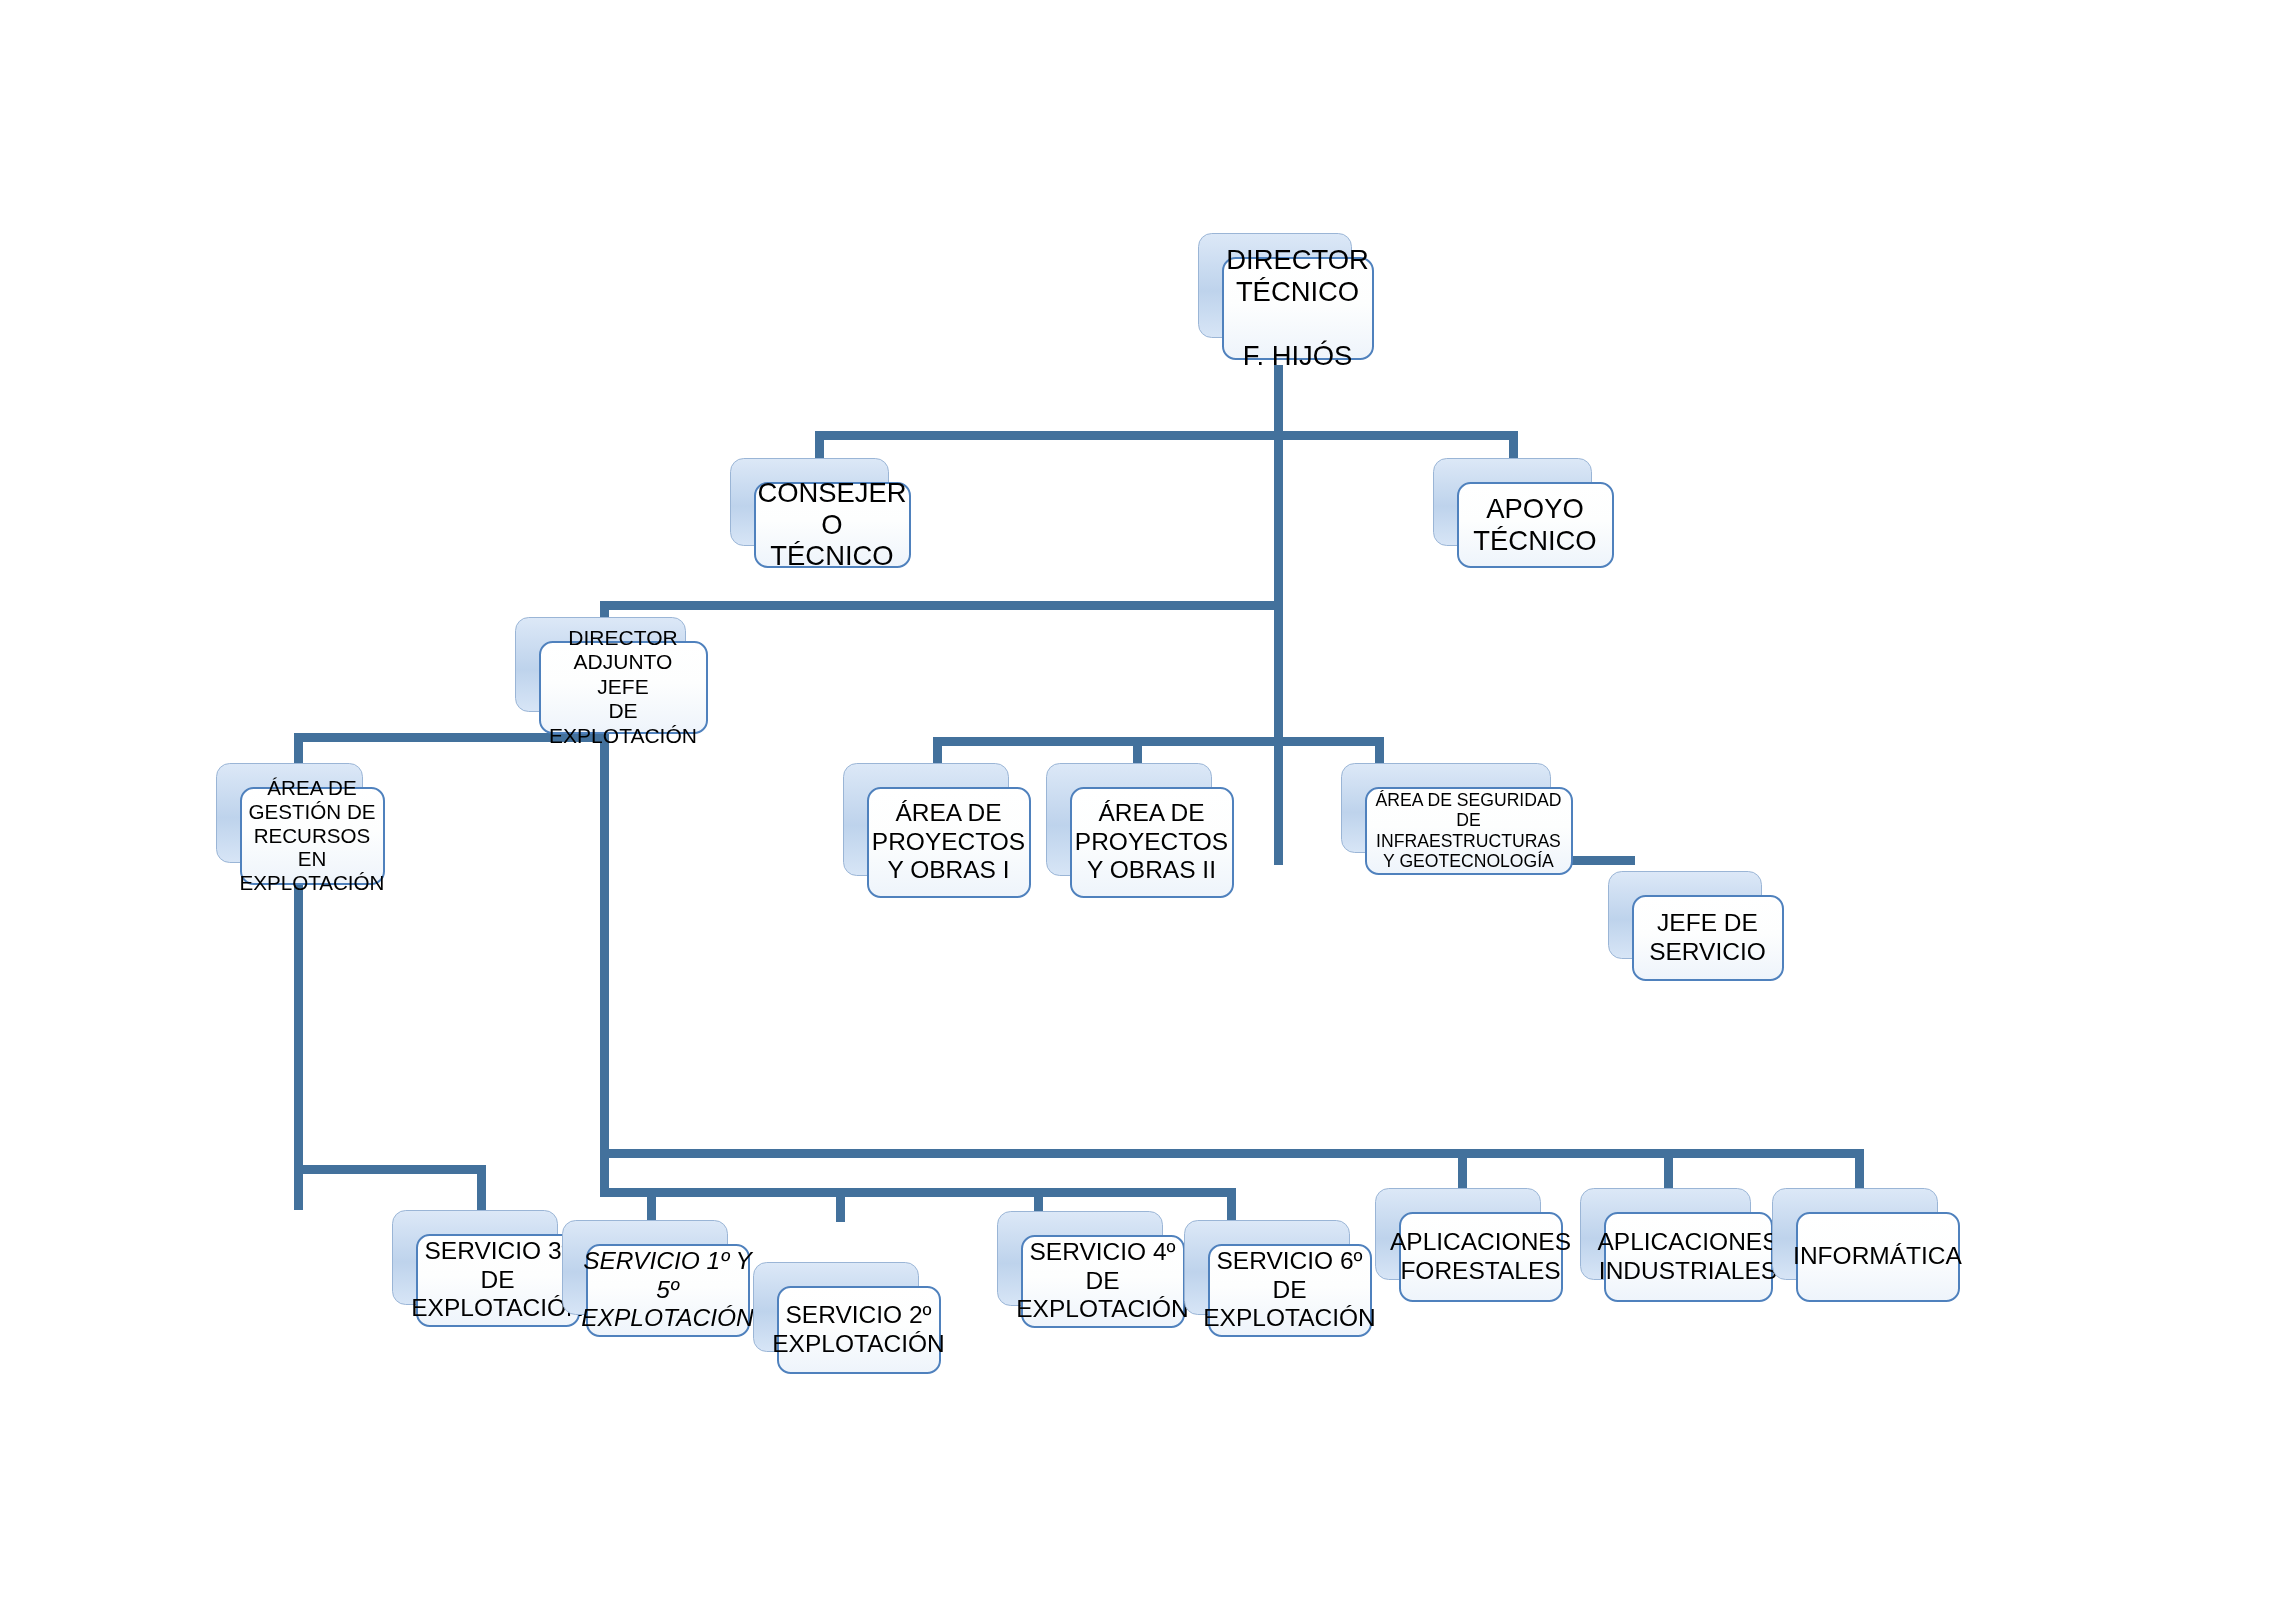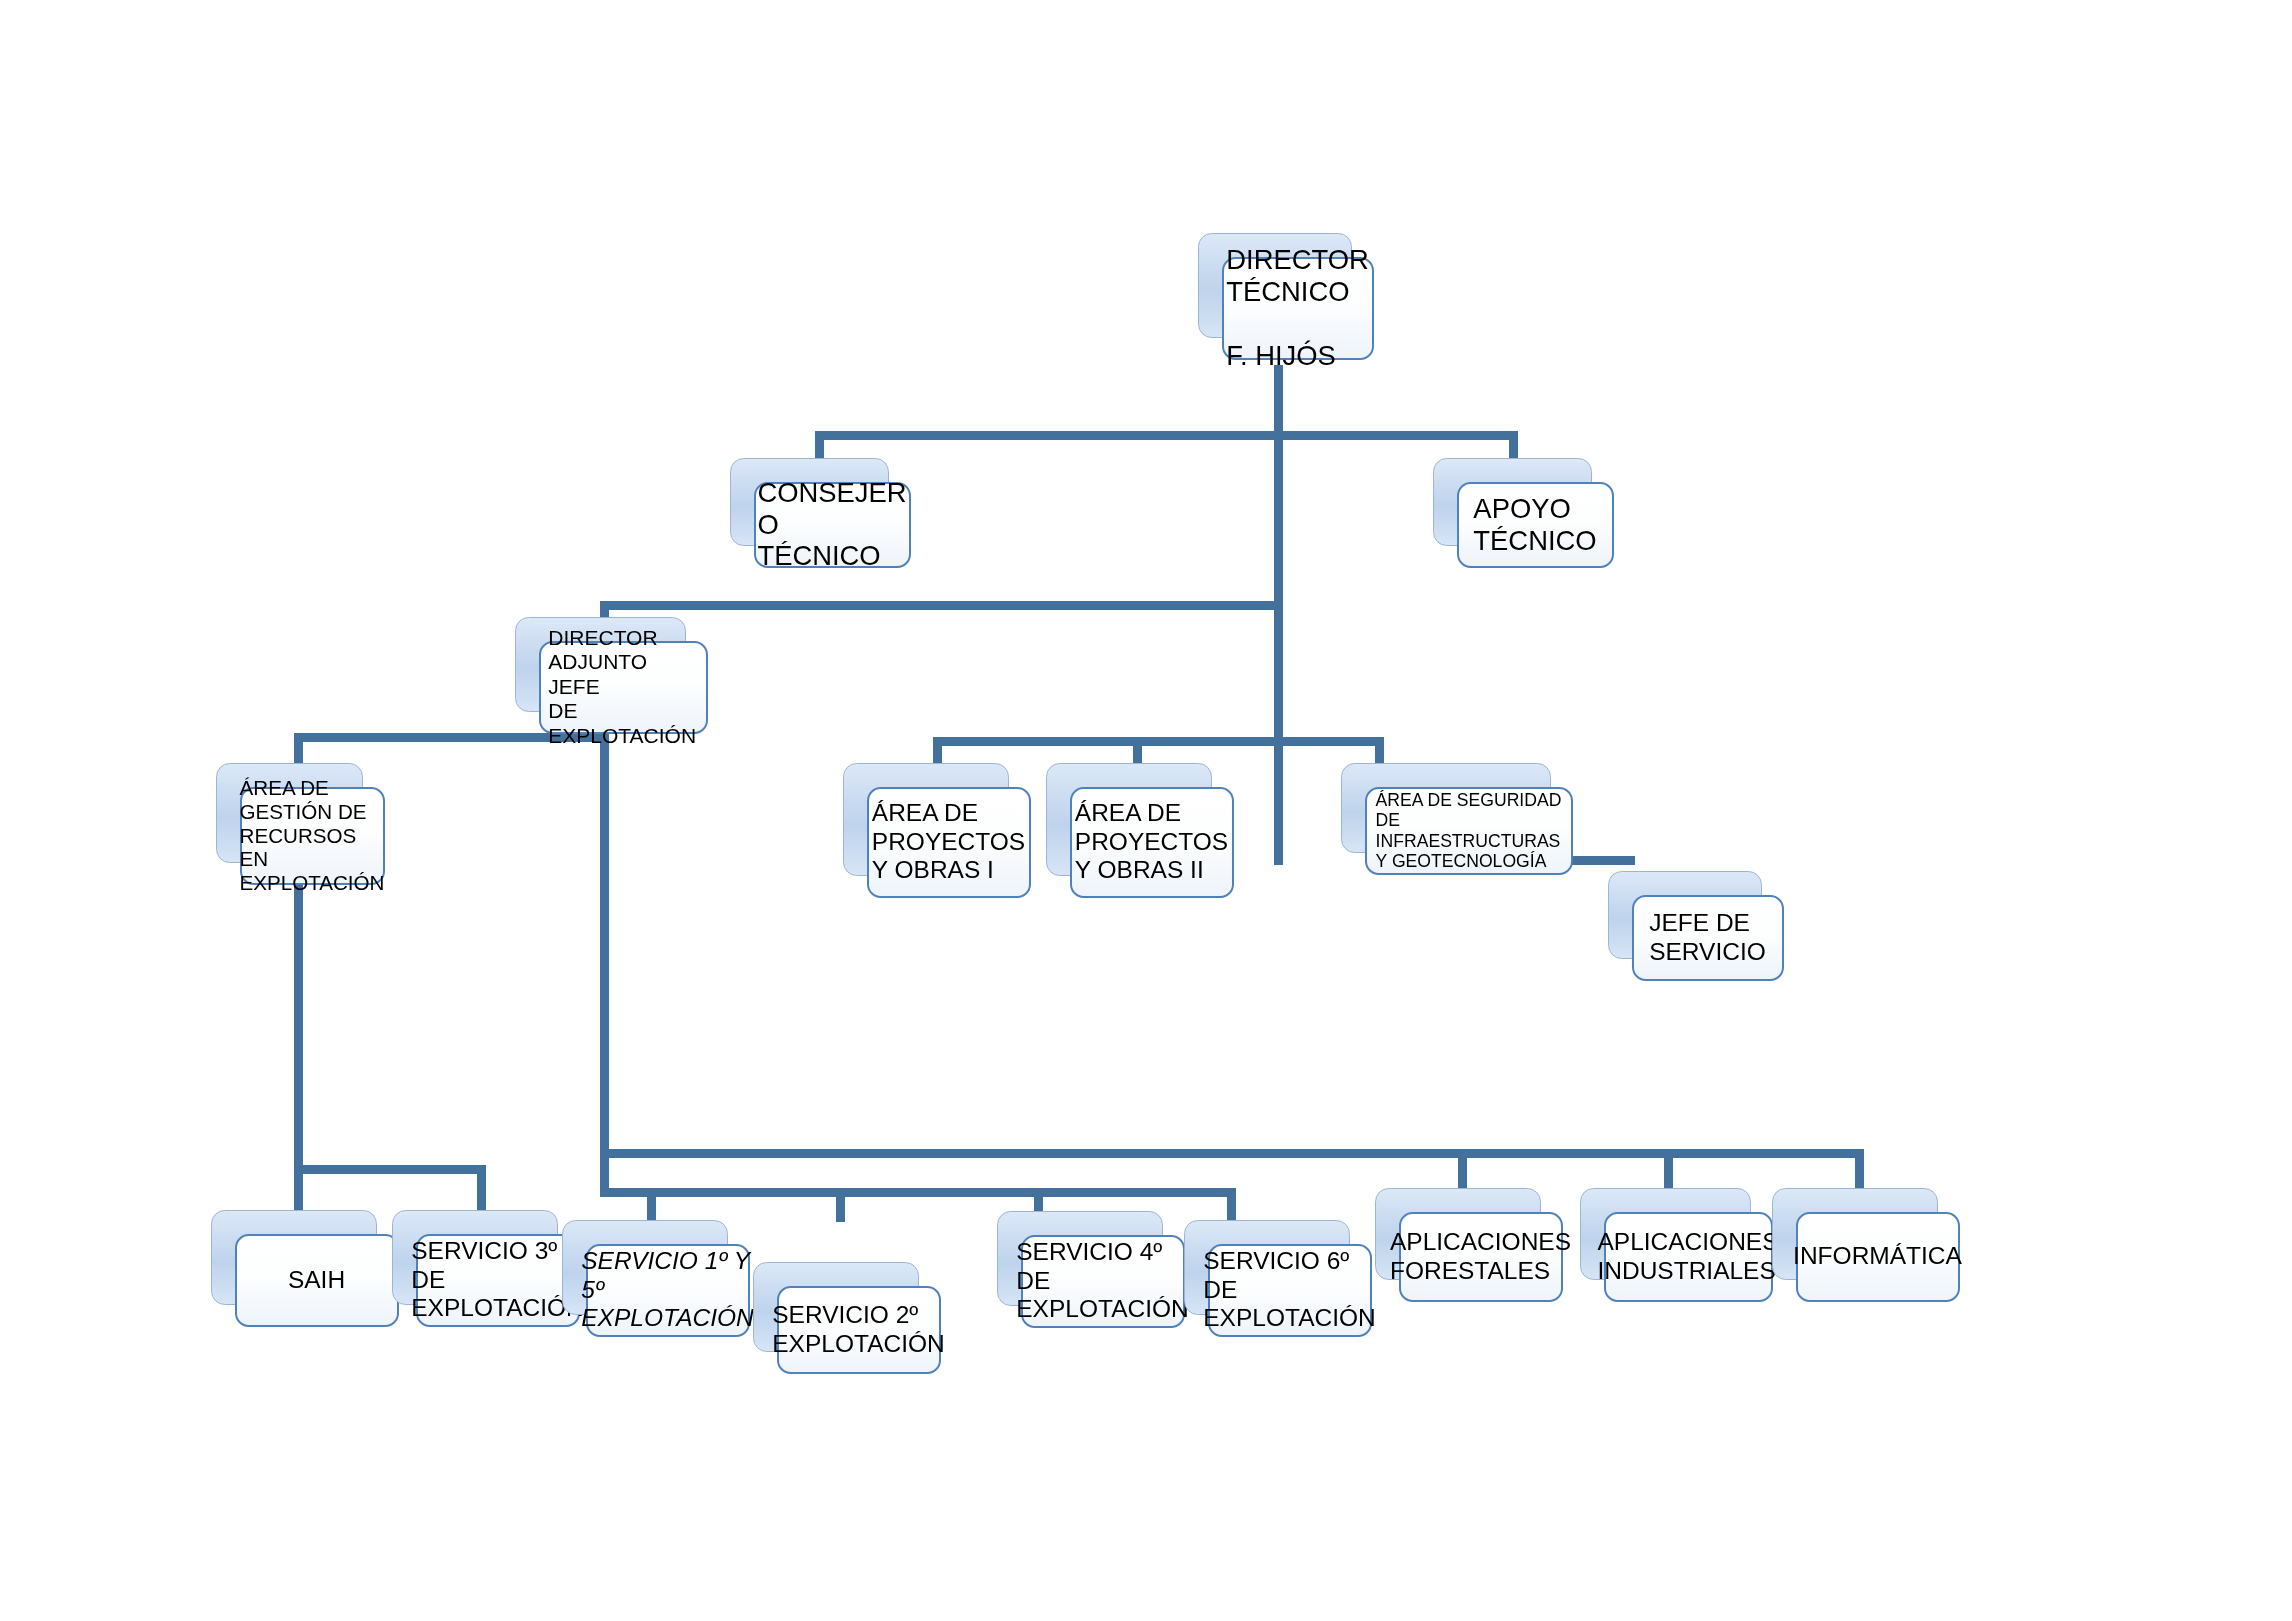--- a/index.html
+++ b/index.html
@@ -35,20 +35,21 @@
     left:23.5px;
     top:23.5px;
     width:100%;
     height:100%;
     border:2.2px solid #4f81bd;
     border-radius:13.7px;
     background:linear-gradient(180deg,#ffffff 0%,#fdfefe 45%,#eef4fb 100%);
     display:flex;
     align-items:center;
     justify-content:center;
+    text-align:center;
     box-sizing:border-box;
     padding:3.9px 7.8px;
   }
   .node .face .txt{
     color:#000000;
     line-height:1.16;
     white-space:pre-line;
     font-weight:400;
   }
   
@@ -174,26 +175,20 @@
   </div>
 
   <div class="node t-md" style="left:1590px;top:871px;width:152px;height:86px;margin-left:18px;">
     <div class="shadow"></div>
     <div class="face">
         <span class="txt">JEFE DE
 SERVICIO</span>
       </div>
   </div>
 
-  <div class="node t-md" style="left:211px;top:1210px;width:164px;height:93px;">
-    <div class="shadow"></div>
-    <div class="face">
-        <span class="txt">SAIH</span>
-      </div>
-  </div>
 
   <div class="node t-md" style="left:392px;top:1210px;width:164px;height:93px;">
     <div class="shadow"></div>
     <div class="face">
         <span class="txt">SERVICIO 3º
 DE
 EXPLOTACIÓN</span>
       </div>
   </div>
 

